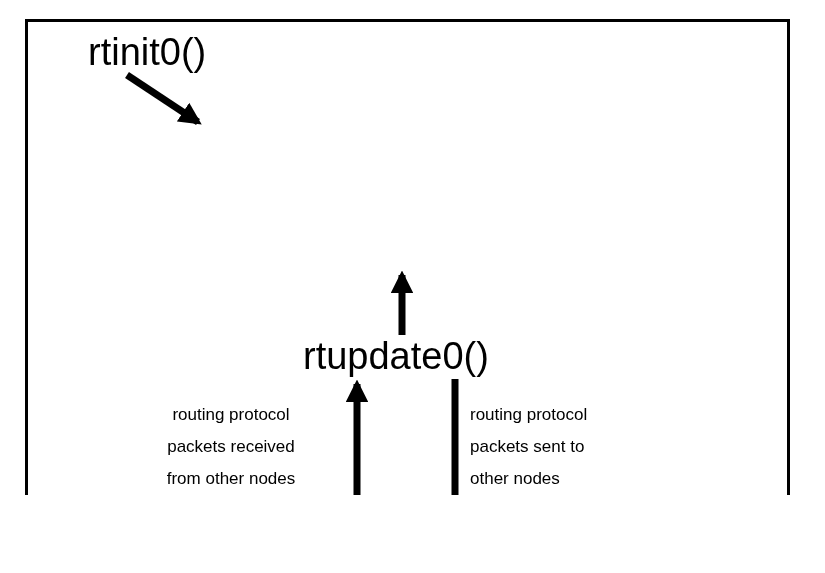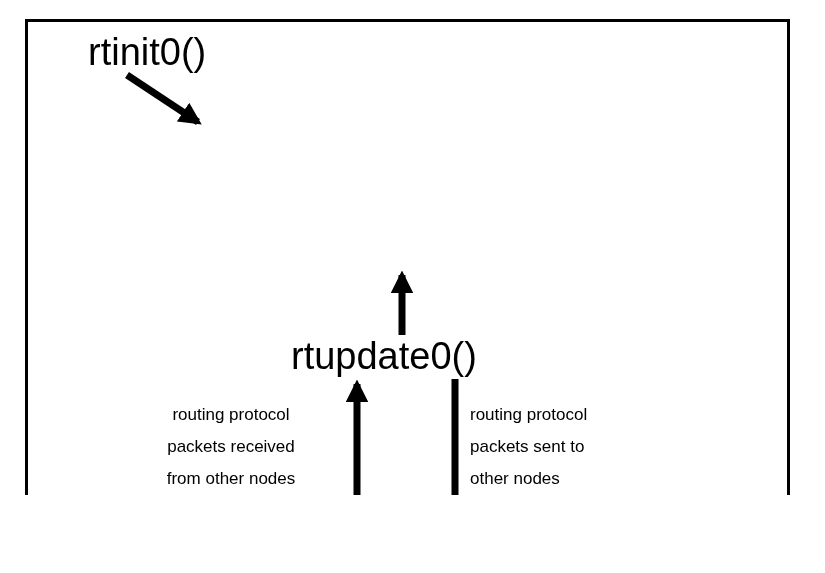--- a/index.html
+++ b/index.html
@@ -29,21 +29,21 @@
     background: transparent;
   }
   .func-label {
     position: absolute;
     font-size: 38px;
     line-height: 40px;
     color: var(--text);
     white-space: nowrap;
   }
   .rtinit { left: 88px; top: 32px; }
-  .rtupdate { left: 291px; top: 336px; text-align: center; }
+  .rtupdate { left: 303px; top: 336px; text-align: center; }
   .data-box {
     position: absolute;
     left: 198px; top: 136px;
     width: 447px; height: 127px;
     background: var(--box-fill);
     border: 3px solid var(--border);
     display: flex;
     align-items: center;
     justify-content: center;
     text-align: center;

